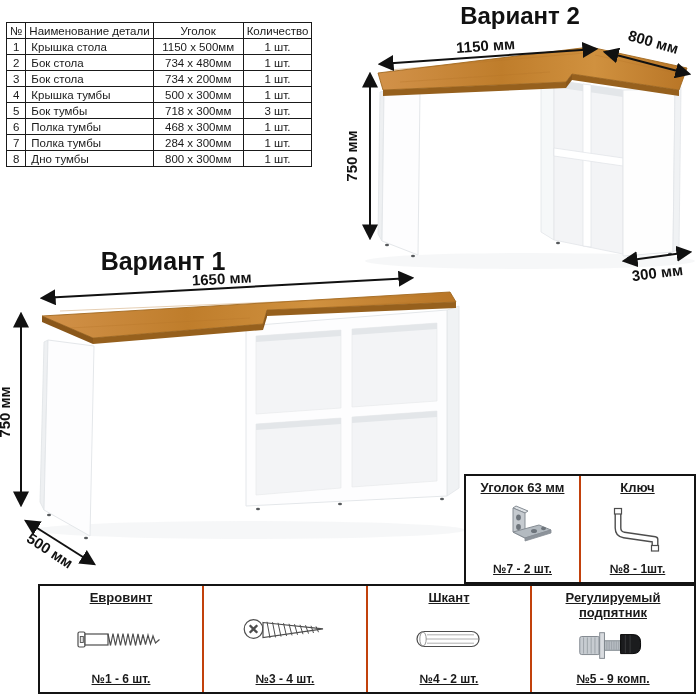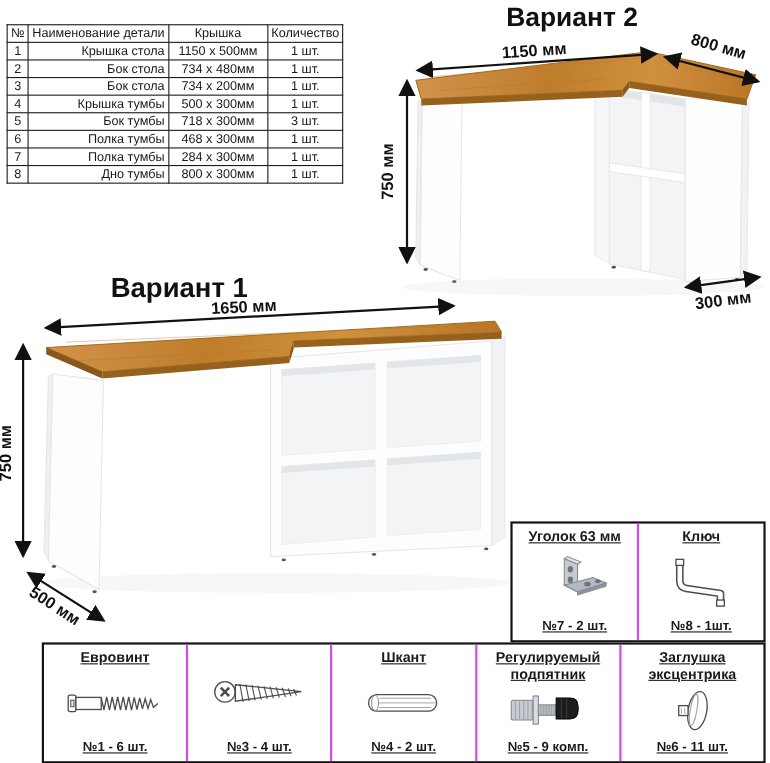--- a/index.html
+++ b/index.html
@@ -7,53 +7,53 @@
         font-family:"Liberation Sans",sans-serif;color:#1a1a1a;}
   
   #parts-table{position:absolute;left:6px;top:22px;border-collapse:collapse;table-layout:fixed;}
   #parts-table td,#parts-table th{border:1.5px solid #1a1a1a;font-size:11.5px;font-weight:400;
         height:15px;padding:0 3px;white-space:nowrap;overflow:hidden;vertical-align:middle;}
   #parts-table col.c-num{width:18px;}
   #parts-table col.c-name{width:118px;}
   #parts-table col.c-size{width:90px;}
   #parts-table col.c-qty{width:64px;}
   .td-c{text-align:center;}
-  .td-l{text-align:right;padding-left:5px !important;}
+  .td-l{text-align:left;padding-left:5px !important;}
   
   .diagram{position:absolute;}
   svg text{font-family:"Liberation Sans",sans-serif;fill:#111;}
   .dim-label{font-size:15px;font-weight:700;}
   .variant-title{font-size:24px;font-weight:700;}
   
   .hw-wrap{position:absolute;display:flex;background:#fff;}
   #side-boxes{left:464px;top:474px;width:228px;height:106px;border:2px solid #141414;}
   #hw-row{left:38px;top:584px;width:654px;height:106px;border:2px solid #141414;}
   .hw-cell{flex:1 1 0;display:flex;flex-direction:column;align-items:center;min-width:0;text-decoration:underline;}
-  .hw-cell + .hw-cell{border-left:2px solid #d946ef;}
+  .hw-cell + .hw-cell{border-left:2px solid #c2410c;}
   .hw-name{font-weight:700;font-size:13px;line-height:1.12;text-align:center;margin-top:5px;padding:0 4px;}
   .hw-icon{flex:1 1 auto;display:flex;align-items:center;justify-content:center;min-height:0;}
   .hw-qty{font-weight:700;font-size:12px;margin-bottom:6px;}
 </style>
 </head>
 <body>
 
 <div id="page">
 
   <table id="parts-table">
     <colgroup>
         <col class="c-num">
         <col class="c-name">
         <col class="c-size">
         <col class="c-qty">
       </colgroup>
     <tbody>
         <tr>
       <td class="td-c">№</td>
       <td class="td-c">Наименование детали</td>
-      <td class="td-c">Крышка</td>
+      <td class="td-c">Уголок</td>
       <td class="td-c">Количество</td>
     </tr>
     <tr>
       <td class="td-c">1</td>
       <td class="td-l">Крышка стола</td>
       <td class="td-c">1150 x 500мм</td>
       <td class="td-c">1 шт.</td>
     </tr>
     <tr>
       <td class="td-c">2</td>
@@ -285,29 +285,15 @@
             <rect x="31" y="16.5" width="17" height="10" fill="#b6bcc2"></rect>
             <path d="M33.5,17 V26 M36,17 V26 M38.5,17 V26 M41,17 V26 M43.5,17 V26 M46,17 V26" stroke="#959ca2" stroke-width="0.8"></path>
             <path d="M48,10 h13 q8,0 8,8 v4 q0,8 -8,8 h-13 z" fill="#1b1c1e" stroke="#000"></path>
             <path d="M53,10.5 V29.5 M58,10.5 V29.5" stroke="#3a3b3d"></path>
           </g>
         </svg>
       </div>
       <div class="hw-qty">№5 - 9 комп.</div>
     </div>
 
-    <div class="hw-cell">
-      <div class="hw-name">Заглушка эксцентрика</div>
-      <div class="hw-icon">
-        <svg width="44" height="46" viewBox="0 0 44 46">
-          <g transform="rotate(10 27 23)" fill="#fff">
-            <ellipse cx="27" cy="23" rx="8.5" ry="17.5" stroke="#4d4d4d" stroke-width="1.2"></ellipse>
-            <ellipse cx="23.5" cy="23" rx="3" ry="14.5" stroke="#9b9b9b" stroke-width="0.9" fill="none"></ellipse>
-          </g>
-          <rect x="10" y="18.5" width="8.5" height="9" fill="#fff" stroke="#4d4d4d" stroke-width="1.2"></rect>
-          <path d="M12.5,20.5 V26 M15.5,20.5 V26" stroke="#9b9b9b" stroke-width="0.8"></path>
-        </svg>
-      </div>
-      <div class="hw-qty">№6 - 11 шт.</div>
-    </div>
 
   </div>
 </div>
 
 </body></html>

